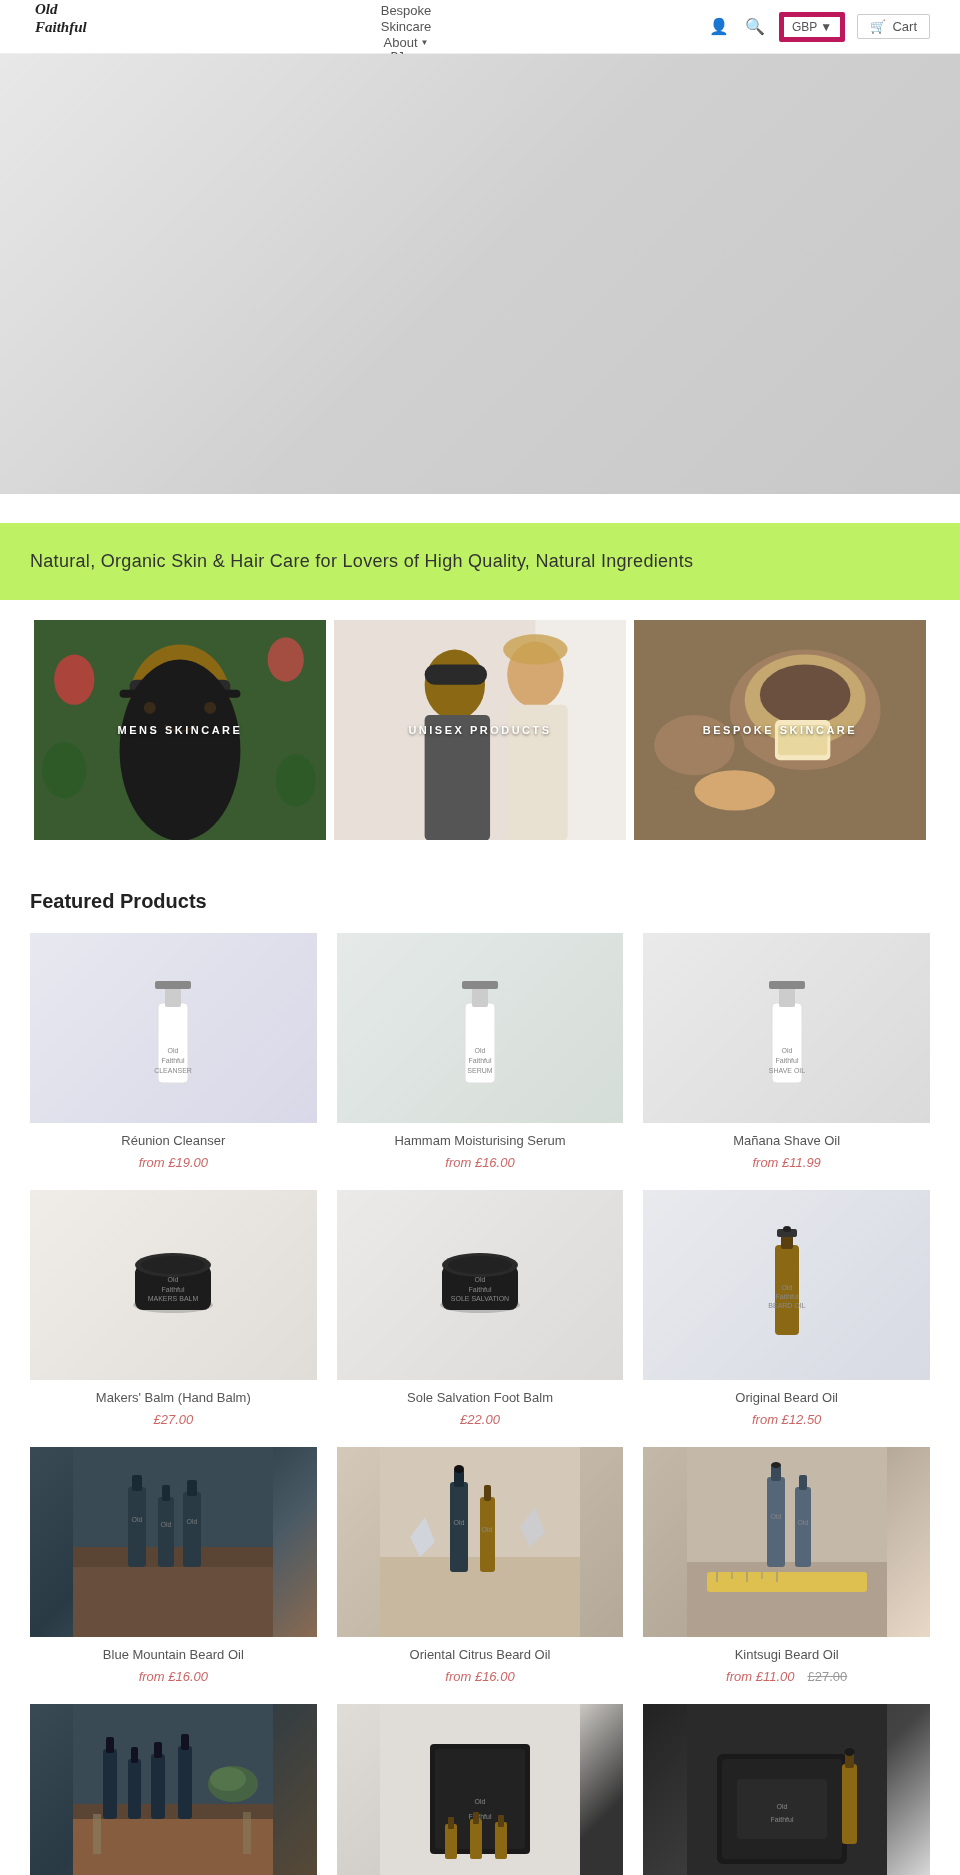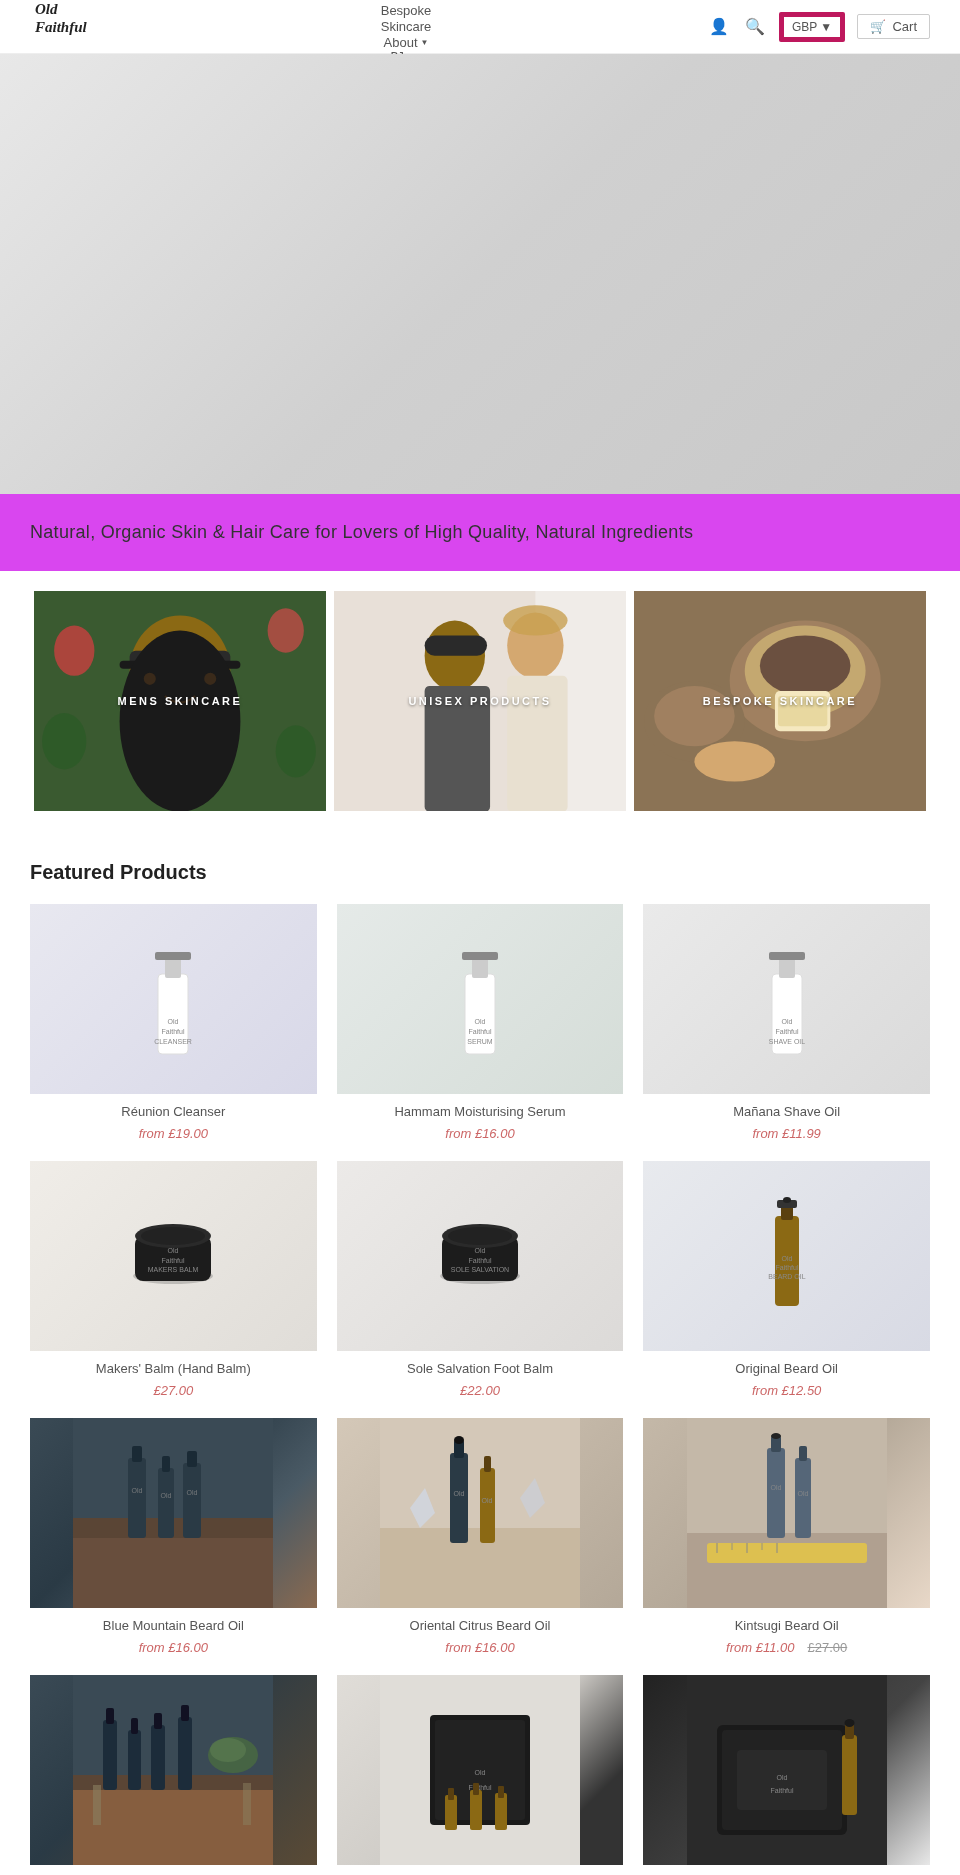--- a/index.html
+++ b/index.html
@@ -91,22 +91,23 @@
       position: relative;
     }
     .hero-placeholder {
       width: 100%;
       height: 100%;
       background: linear-gradient(135deg, #e8e8e8 0%, #d0d0d0 50%, #c8c8c8 100%);
     }
 
     
     .tagline-section {
-      background: #d946ef;
+      background: #bef264;
       padding: 28px 30px;
+      margin-top: 29px;
     }
     .tagline-section h2 {
       font-family: Arial, sans-serif;
       font-size: 18px;
       font-weight: 400;
       color: #333;
       letter-spacing: 0.3px;
     }
 
     

